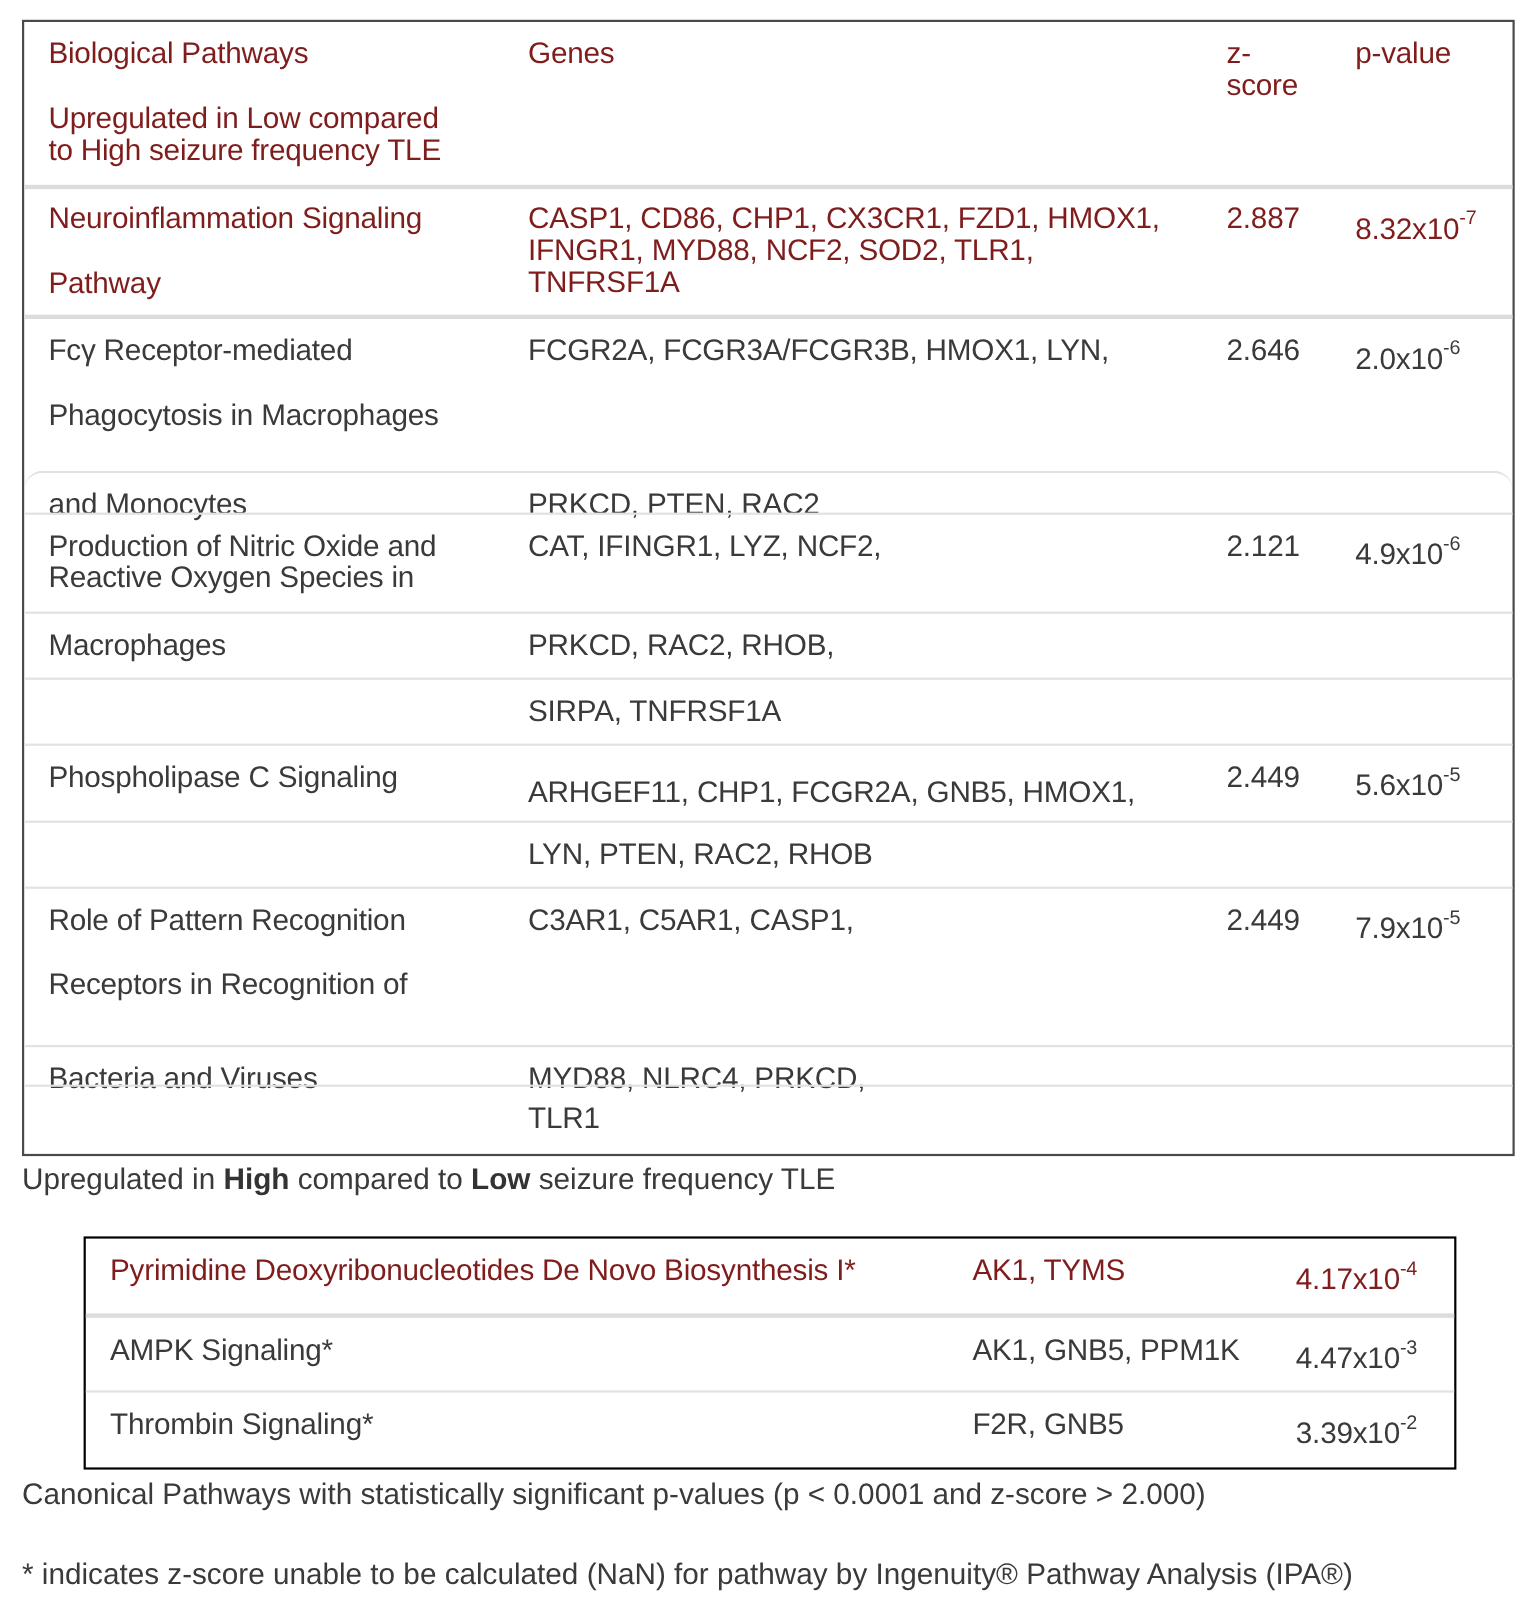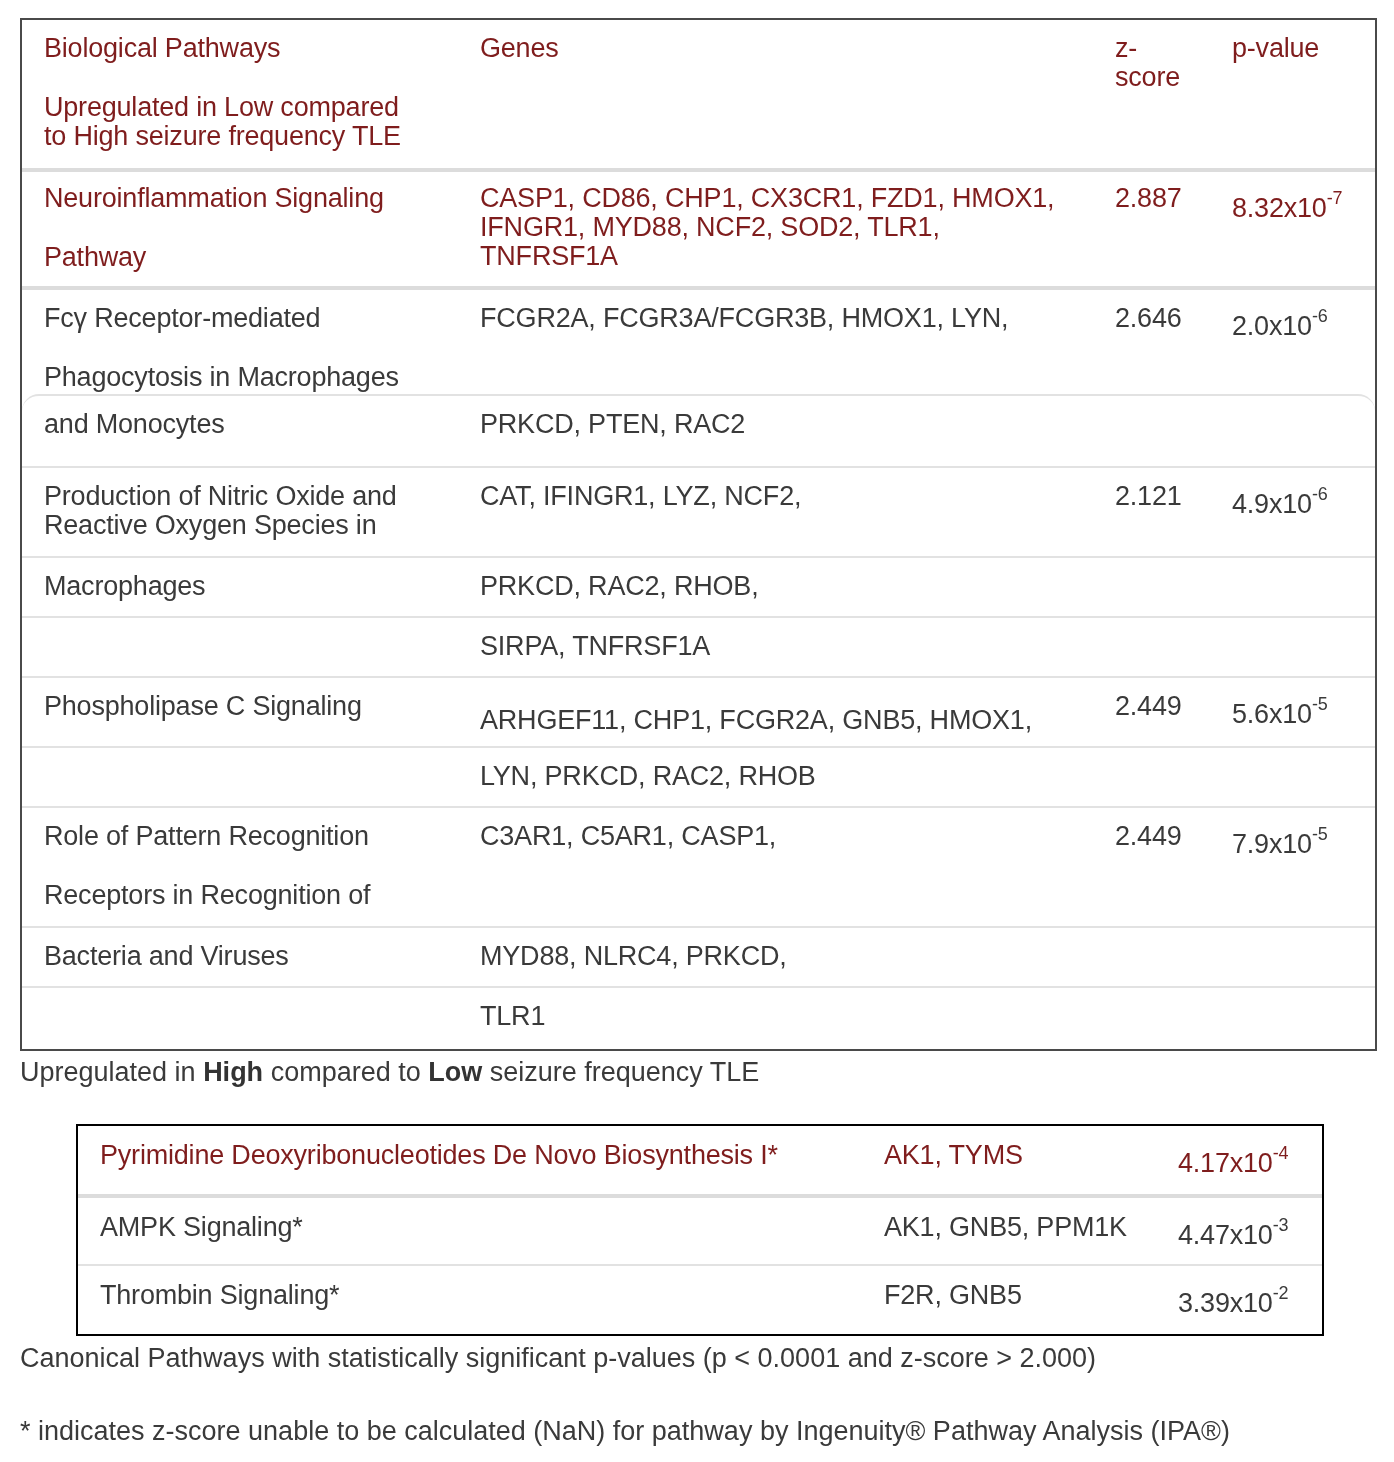--- a/index.html
+++ b/index.html
@@ -61,21 +61,21 @@
   </div>
 
   <div class="row sep-thick" style="top:266px; height:120px;">
     <div class="cell c-path" style="top:14px;">Fcγ Receptor-mediated</div>
     <div class="cell c-path" style="top:73px;">Phagocytosis in Macrophages</div>
     <div class="cell c-genes" style="top:14px;">FCGR2A, FCGR3A/FCGR3B, HMOX1, LYN,</div>
     <div class="cell c-z" style="top:14px;">2.646</div>
     <div class="cell c-p" style="top:22px;"><span>2.0x10</span><sup>-6</sup></div>
   </div>
 
-  <div class="row sep-thin" style="top:374px; height:60px;border-radius:17px;">
+  <div class="row sep-thin" style="top:408px; height:60px;border-radius:17px;">
     <div class="cell c-path" style="top:14px;">and Monocytes</div>
     <div class="cell c-genes" style="top:14px;">PRKCD, PTEN, RAC2</div>
   </div>
 
   <div class="row sep-thin" style="top:446px; height:90px;">
     <div class="cell c-path" style="top:14px;">Production of Nitric Oxide and</div>
     <div class="cell c-path" style="top:43px;">Reactive Oxygen Species in</div>
     <div class="cell c-genes" style="top:14px;">CAT, IFINGR1, LYZ, NCF2,</div>
     <div class="cell c-z" style="top:14px;">2.121</div>
     <div class="cell c-p" style="top:22px;"><span>4.9x10</span><sup>-6</sup></div>
@@ -91,32 +91,32 @@
   </div>
 
   <div class="row sep-thin" style="top:656px; height:70px;">
     <div class="cell c-path" style="top:14px;">Phospholipase C Signaling</div>
     <div class="cell c-genes" style="top:28px;">ARHGEF11, CHP1, FCGR2A, GNB5, HMOX1,</div>
     <div class="cell c-z" style="top:14px;">2.449</div>
     <div class="cell c-p" style="top:22px;"><span>5.6x10</span><sup>-5</sup></div>
   </div>
 
   <div class="row sep-thin" style="top:726px; height:60px;">
-    <div class="cell c-genes" style="top:14px;">LYN, PRKCD, RAC2, RHOB</div>
+    <div class="cell c-genes" style="top:14px;">LYN, PTEN, RAC2, RHOB</div>
   </div>
 
   <div class="row sep-thin" style="top:786px; height:120px;">
     <div class="cell c-path" style="top:14px;">Role of Pattern Recognition</div>
     <div class="cell c-path" style="top:73px;">Receptors in Recognition of</div>
     <div class="cell c-genes" style="top:14px;">C3AR1, C5AR1, CASP1,</div>
     <div class="cell c-z" style="top:14px;">2.449</div>
     <div class="cell c-p" style="top:22px;"><span>7.9x10</span><sup>-5</sup></div>
   </div>
 
-  <div class="row sep-thin" style="top:906px; height:60px;text-align:right;">
+  <div class="row sep-thin" style="top:930px; height:60px;text-align:right;">
     <div class="cell c-path" style="top:14px;">Bacteria and Viruses</div>
     <div class="cell c-genes" style="top:14px;">MYD88, NLRC4, PRKCD,</div>
   </div>
 
   <div class="row sep-thin" style="top:966px; height:63px;">
     <div class="cell c-genes" style="top:14px;">TLR1</div>
   </div>
 </div>
 
 <div class="note" style="left:20px; top:1057px;"><span>Upregulated in </span><strong>High</strong><span> compared to </span><strong>Low</strong><span> seizure frequency TLE</span></div>

